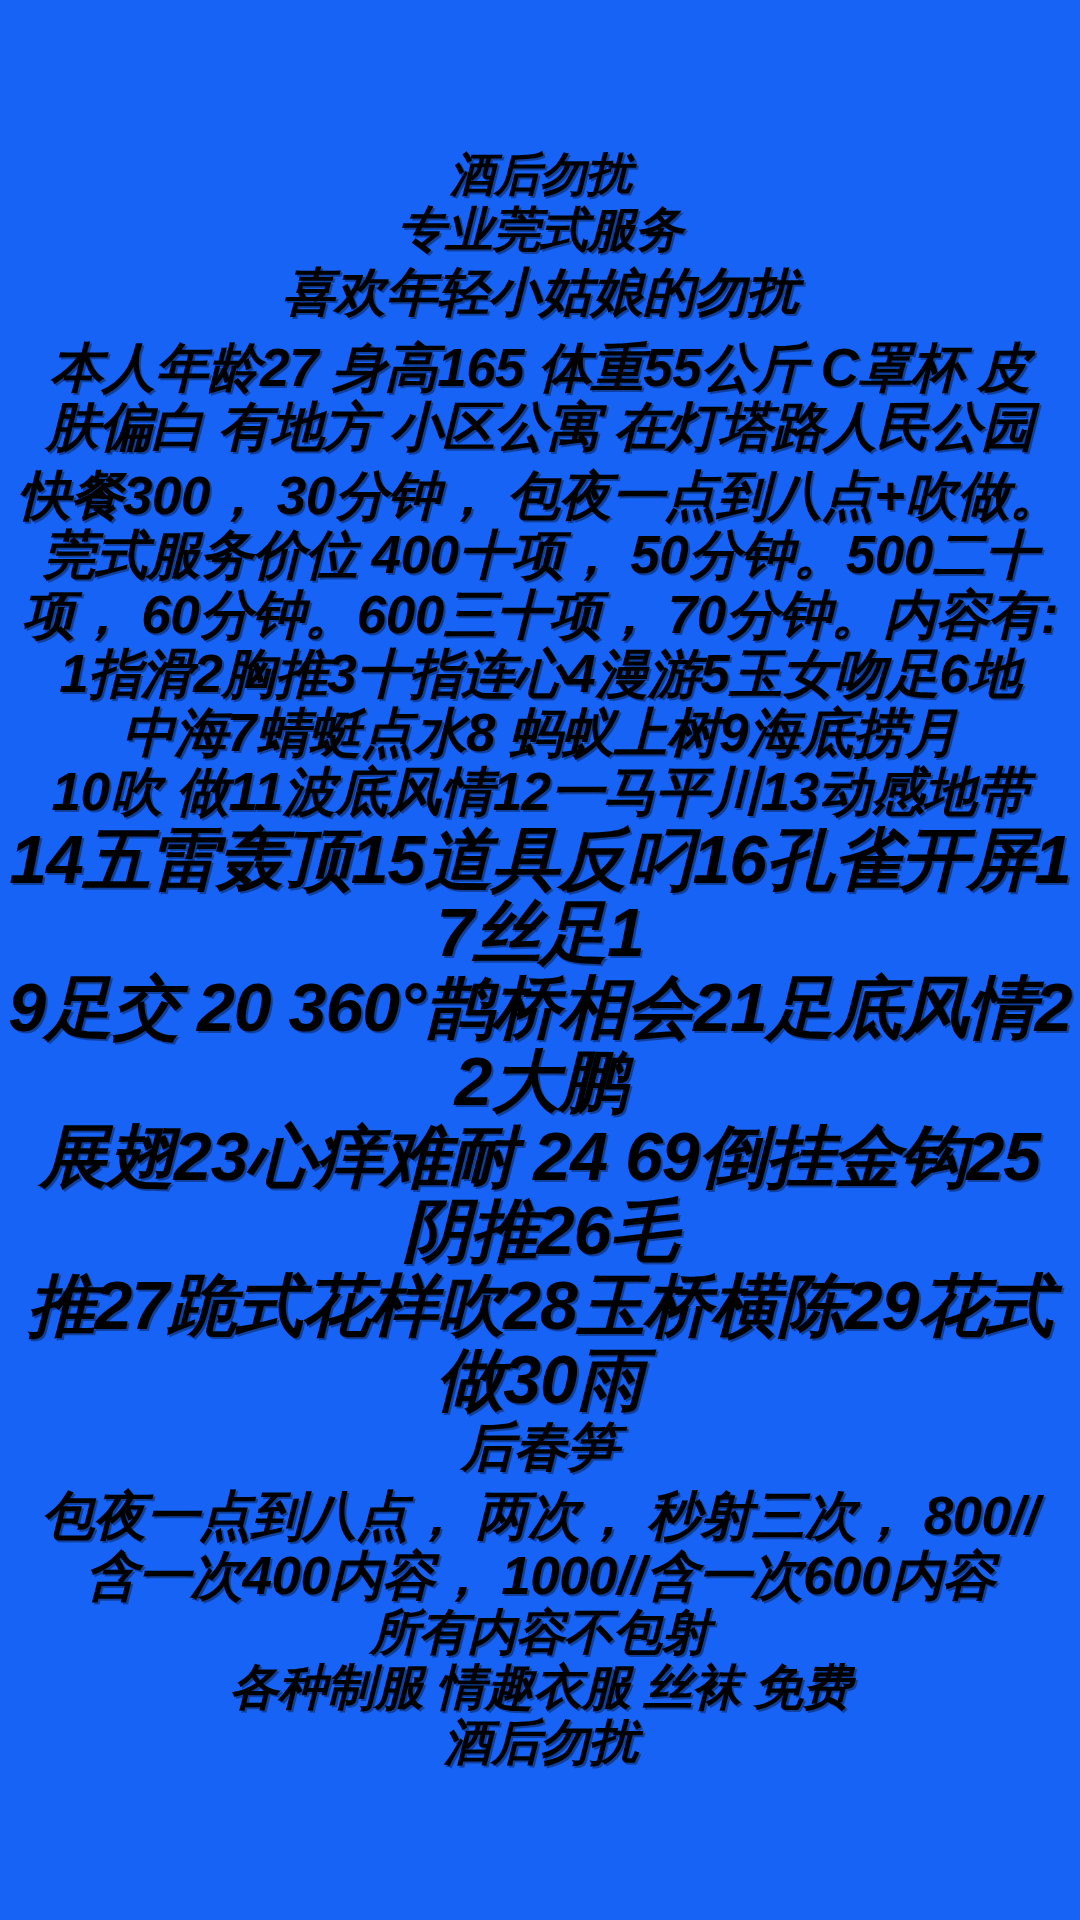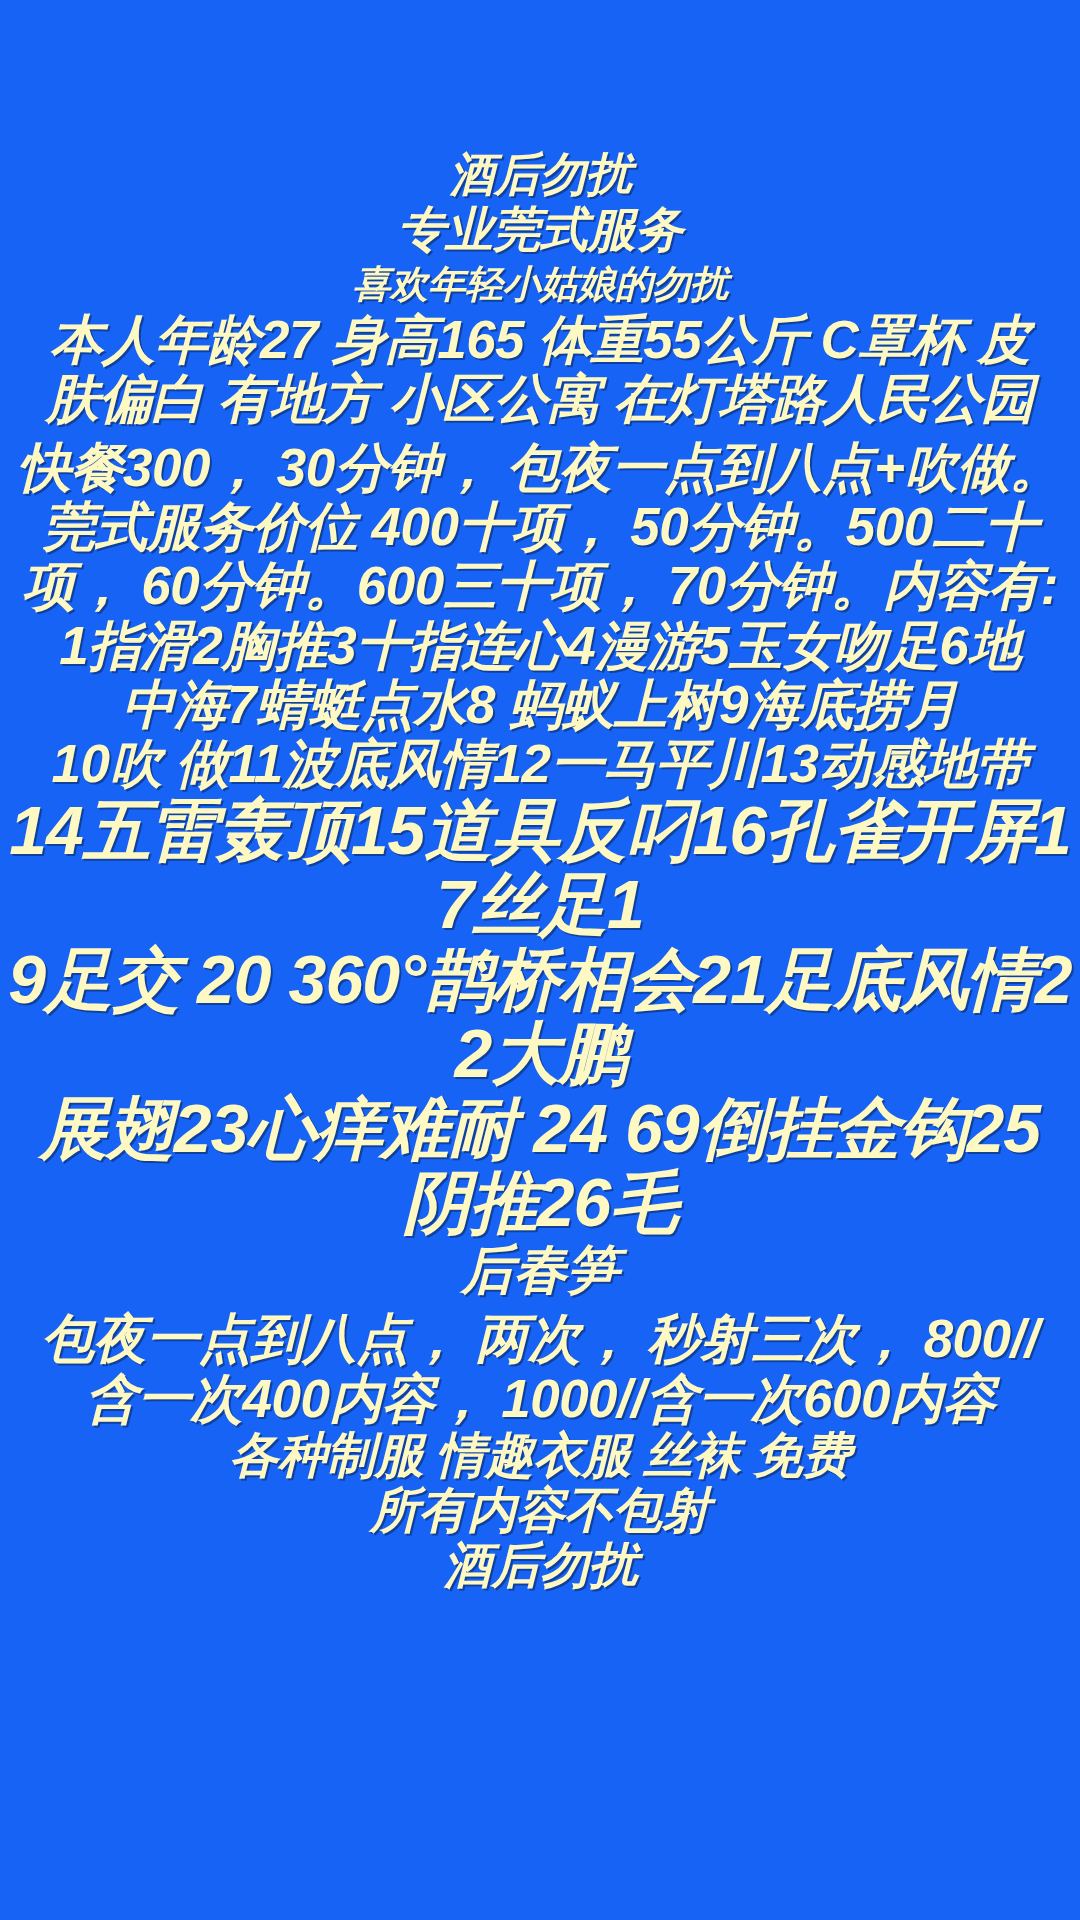--- a/index.html
+++ b/index.html
@@ -21,40 +21,40 @@
     background: #1763F5;
     display: flex;
     flex-direction: column;
     align-items: center;
     justify-content: flex-start;
     padding: 150px 8px 0 8px;
   }
   .line {
     width: 100%;
     text-align: center;
-    color: #fef9c3;
+    color: #000000;
     font-style: italic;
     font-weight: 700;
     line-height: 1.08;
     letter-spacing: -0.5px;
     text-shadow: 2px 2px 0 rgba(0,0,0,0.35);
     white-space: pre-wrap;
     word-break: break-all;
   }
   .sz-head {
     font-size: 46px;
     margin-bottom: 4px;
   }
   .sz-head2 {
     font-size: 48px;
     margin-bottom: 8px;
   }
   .sz-head3 {
-    font-size: 38px;
-    margin-bottom: 6px;
+    font-size: 52px;
+    margin-bottom: 19px;
   }
   .sz-body {
     font-size: 53px;
     margin-bottom: 2px;
   }
   .sz-body-wide {
     font-size: 68px;
     margin-bottom: 2px;
     letter-spacing: -1px;
   }
@@ -84,24 +84,25 @@
   <div class="line sz-body">快餐300， 30分钟， 包夜一点到八点+吹做。</div>
   <div class="line sz-body">莞式服务价位 400十项， 50分钟。500二十</div>
   <div class="line sz-body">项， 60分钟。600三十项， 70分钟。内容有:</div>
 
   <div class="line sz-body">1指滑2胸推3十指连心4漫游5玉女吻足6地</div>
   <div class="line sz-body">中海7蜻蜓点水8 蚂蚁上树9海底捞月</div>
   <div class="line sz-body">10吹 做11波底风情12一马平川13动感地带</div>
   <div class="line sz-body-wide">14五雷轰顶15道具反叼16孔雀开屏17丝足1</div>
   <div class="line sz-body-wide">9足交 20 360°鹊桥相会21足底风情22大鹏</div>
   <div class="line sz-body-wide">展翅23心痒难耐 24 69倒挂金钩25阴推26毛</div>
+  <div class="line sz-body-wide">推27跪式花样吹28玉桥横陈29花式做30雨</div>
   <div class="line sz-body">后春笋</div>
 
   <div class="blockgap"></div>
 
   <div class="line sz-body">包夜一点到八点， 两次， 秒射三次， 800//</div>
   <div class="line sz-body">含一次400内容， 1000//含一次600内容</div>
 
+  <div class="line sz-foot">所有内容不包射</div>
   <div class="line sz-foot">各种制服 情趣衣服 丝袜 免费</div>
-  <div class="line sz-foot">所有内容不包射</div>
   <div class="line sz-foot">酒后勿扰</div>
 
 </div>
 
 </body></html>

